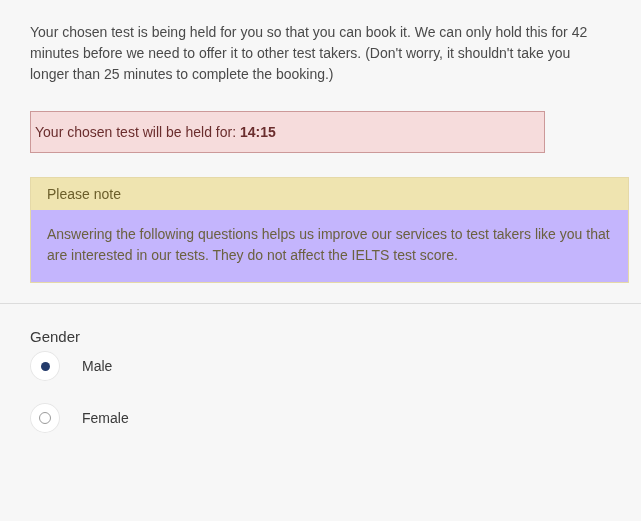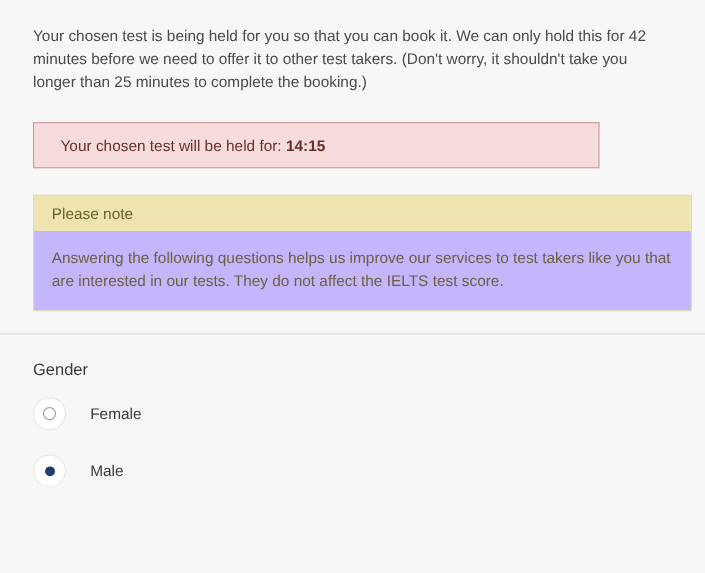--- a/index.html
+++ b/index.html
@@ -21,21 +21,21 @@
     padding: 22px 30px 20px 30px;
   }
   .intro {
     color: #4a4a4a;
     line-height: 1.5;
     margin-bottom: 26px;
   }
   .hold-box {
     border: 1px solid #c99;
     background: #f6dcdc;
-    padding: 12px 24px;
+    padding: 12px 4px;
     color: #6a2d2d;
     font-size: 14px;
     margin-bottom: 24px;
     width: 515px;
   }
   .hold-box .label { color: #6a2d2d; }
   .hold-box .time { color: #6a2d2d; font-weight: bold; }
   .note-box {
     border: 1px solid #e5d9a8;
     width: 599px;
@@ -62,21 +62,21 @@
     padding: 24px 30px 20px 30px;
   }
   .form-title {
     color: #3a3a3a;
     font-size: 16px;
     margin-bottom: 28px;
   }
   .field-label {
     color: #3a3a3a;
     font-size: 15px;
-    margin-bottom: 16px;
+    margin-bottom: 6px;
   }
   .radio-row {
     display: flex;
     align-items: center;
     margin-bottom: 22px;
     cursor: pointer;
   }
   .radio-outer {
     width: 30px;
     height: 30px;
@@ -124,26 +124,26 @@
     </div>
   </div>
 
   <div class="divider"></div>
 
   <div class="section-form">
     <div class="field-label">Gender</div>
 
     <div class="radio-row">
       <div class="radio-outer">
-        <div class="radio-ring"></div>
+        <div class="radio-dot"></div>
       </div>
-      <div class="radio-text">Female</div>
+      <div class="radio-text">Male</div>
     </div>
 
     <div class="radio-row">
       <div class="radio-outer">
-        <div class="radio-dot"></div>
+        <div class="radio-ring"></div>
       </div>
-      <div class="radio-text">Male</div>
+      <div class="radio-text">Female</div>
     </div>
   </div>
 
 </div>
 
 </body></html>

